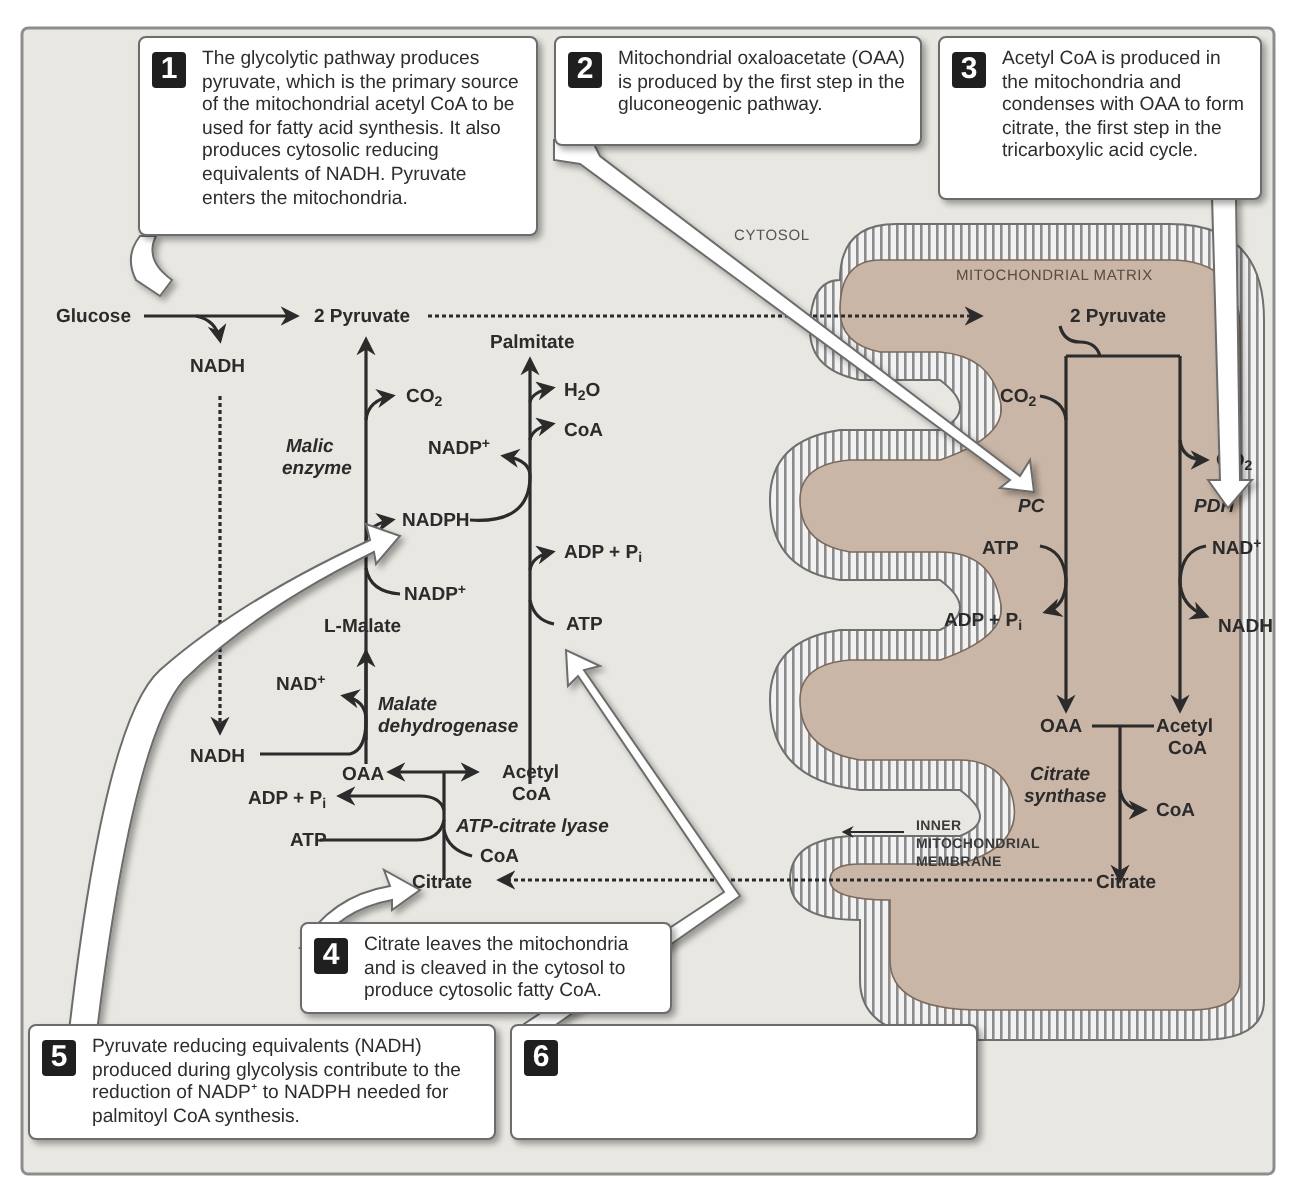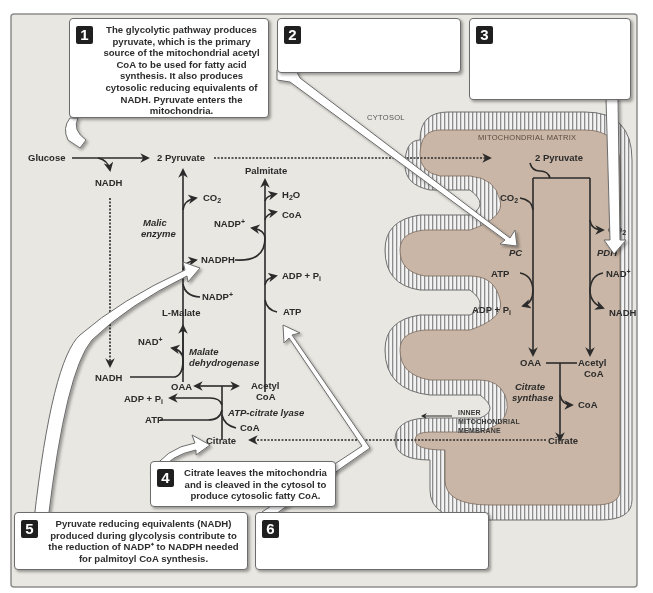--- a/index.html
+++ b/index.html
@@ -10,21 +10,21 @@
   .lbl { font-size: 9.5px; font-weight: bold; fill: #2b2b2b; }
   .lbl-i { font-size: 9.5px; font-weight: bold; font-style: italic; fill: #2b2b2b; }
   .lbl-small { font-size: 7px; font-weight: bold; fill: #3a3a3a; letter-spacing: 0.2px; }
   .mat-lbl { font-size: 7.5px; fill: #5a4a40; letter-spacing: 0.3px; }
   .callout { position: absolute; background: #ffffff; border: 1px solid #6c6c6c;
              border-radius: 4px; box-shadow: 2px 2px 3px rgba(0,0,0,0.35);
              display: flex; align-items: flex-start; padding: 5px 6px; box-sizing: border-box; }
   .num { flex: 0 0 auto; width: 17px; height: 18px; background: #1f1f1f; color: #ffffff;
          font-weight: bold; font-size: 15px; line-height: 18px; text-align: center;
          border-radius: 2px; margin-right: 8px; margin-top: 2px; }
-  .ctext { font-size: 9.6px; font-weight: bold; line-height: 11.6px; color: #2d2d2d; text-align: center; }
+  .ctext { font-size: 9.6px; font-weight: normal; line-height: 11.6px; color: #2d2d2d; }
 </style>
 </head>
 <body>
 
 <div id="stage">
 <svg width="653" height="593" viewBox="0 0 653 593" xmlns="http://www.w3.org/2000/svg">
   <defs>
     <marker id="ah" viewBox="0 0 10 10" refX="8" refY="5" markerWidth="6" markerHeight="6" orient="auto-start-reverse">
       <path d="M0,0 L10,5 L0,10 L3,5 z" fill="#2b2b2b"></path>
     </marker>
@@ -158,23 +158,25 @@
   </g>
 </svg>
 
 
 <div class="callout" style="left:69px; top:18px; width:200px; height:100px;">
   <div class="num">1</div>
   <div class="ctext">The glycolytic pathway produces pyruvate, which is the primary source of the mitochondrial acetyl CoA to be used for fatty acid synthesis.  It also produces cytosolic reducing equivalents of NADH. Pyruvate enters the mitochondria.</div>
 </div>
 <div class="callout" style="left:277px; top:18px; width:184px; height:55px;">
   <div class="num">2</div>
+  <div class="ctext">Mitochondrial oxaloacetate (OAA) is produced by the first step in the gluconeogenic pathway.</div>
 </div>
 <div class="callout" style="left:469px; top:18px; width:162px; height:82px;">
   <div class="num">3</div>
+  <div class="ctext">Acetyl CoA is produced in the mitochondria and condenses with OAA to form citrate, the first step in the tricarboxylic acid cycle.</div>
 </div>
 <div class="callout" style="left:150px; top:461px; width:186px; height:46px;">
   <div class="num">4</div>
   <div class="ctext">Citrate leaves the mitochondria and is cleaved in the cytosol to produce cytosolic fatty CoA.</div>
 </div>
 <div class="callout" style="left:14px; top:512px; width:234px; height:58px;">
   <div class="num">5</div>
   <div class="ctext">Pyruvate reducing equivalents (NADH) produced during glycolysis contribute to the reduction of NADP⁺ to NADPH needed for palmitoyl CoA synthesis.</div>
 </div>
 <div class="callout" style="left:255px; top:512px; width:234px; height:58px;">

